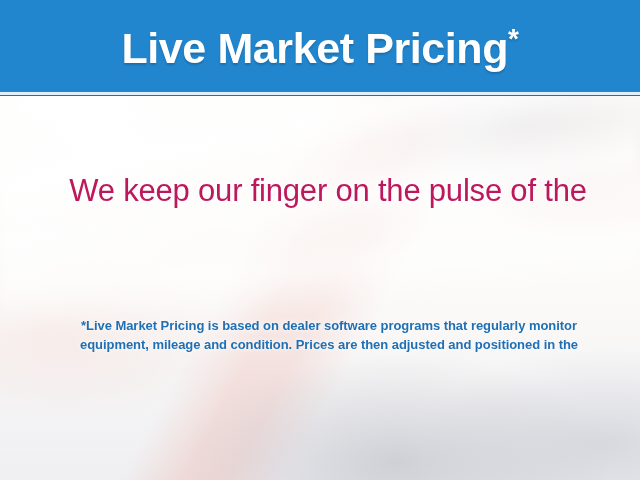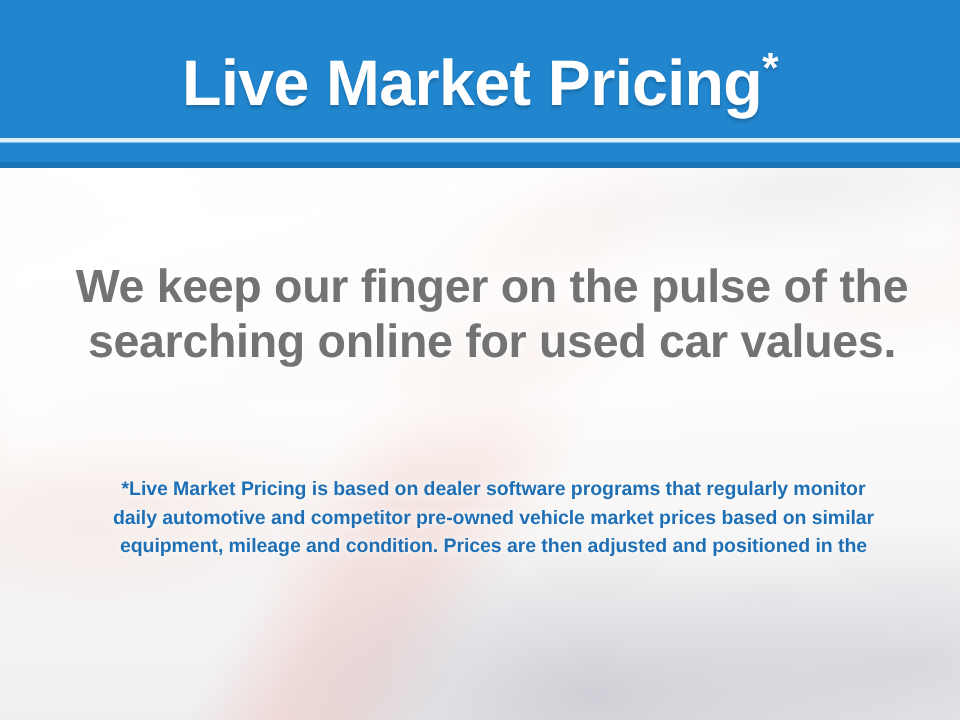--- a/index.html
+++ b/index.html
@@ -63,21 +63,21 @@
         rgba(255,255,255,0.60) 80%,
         rgba(255,255,255,0.55) 100%);
   }
 
   
   .header-bar {
     position: absolute;
     top: 0;
     left: 0;
     right: 0;
-    height: 112px;
+    height: 96px;
     background: #2186ce;
     display: flex;
     align-items: center;
     justify-content: center;
     z-index: 5;
   }
   .header-bar::after {
     content: "";
     position: absolute;
     left: 0; right: 0; bottom: 0;
@@ -110,23 +110,23 @@
   }
 
   
   .headline {
     position: absolute;
     top: 172px;
     left: 38px;
     right: 22px;
     text-align: center;
     z-index: 4;
-    color: #737373;
+    color: #be185d;
     font-size: 31px;
-    font-weight: bold;
+    font-weight: normal;
     line-height: 37px;
     letter-spacing: -0.2px;
     text-shadow: 0 0 6px rgba(255,255,255,0.95), 0 0 12px rgba(255,255,255,0.85);
   }
   .headline .hl-line { display: block; white-space: nowrap; }
 
   
   .disclaimer {
     position: absolute;
     top: 316px;
@@ -154,22 +154,20 @@
 
   <div class="header-bar">
     <div class="header-title">
       <span>Live Market Pricing</span><span class="asterisk">*</span>
     </div>
   </div>
   <div class="header-underline"></div>
 
   <div class="headline">
     <span class="hl-line">We keep our finger on the pulse of the</span>
-    <span class="hl-line">searching online for used car values.</span>
   </div>
 
   <div class="disclaimer">
     <span class="dc-line">*Live Market Pricing is based on dealer software programs that regularly monitor</span>
-    <span class="dc-line">daily automotive and competitor pre-owned vehicle market prices based on similar</span>
     <span class="dc-line">equipment, mileage and condition. Prices are then adjusted and positioned in the</span>
   </div>
 
 </div>
 
 </body></html>

